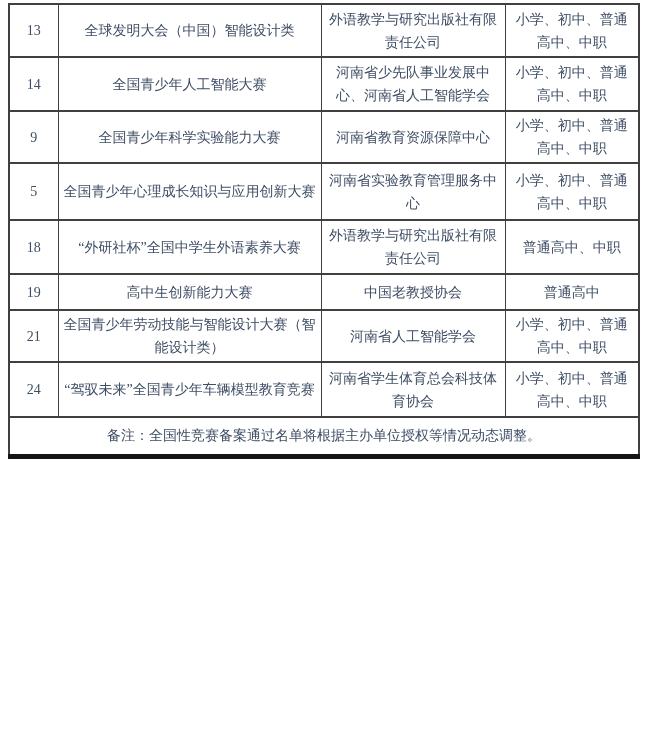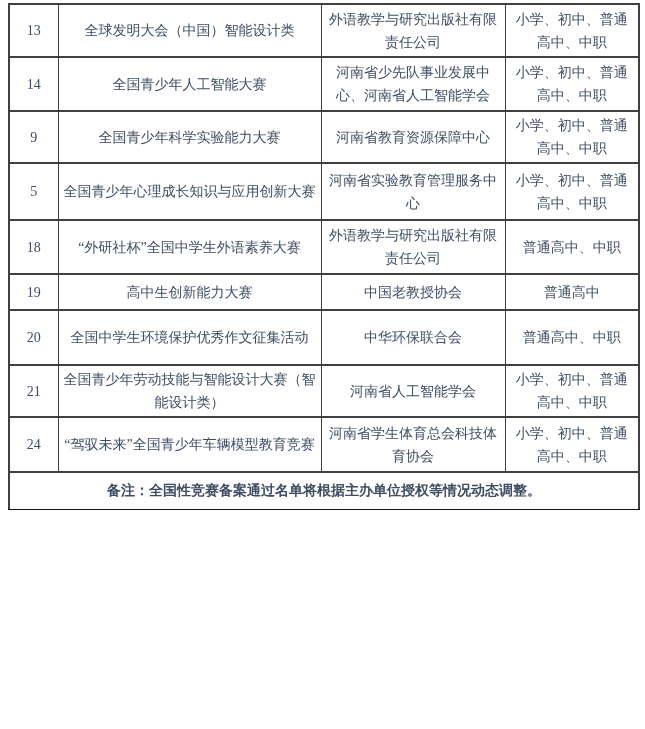--- a/index.html
+++ b/index.html
@@ -44,21 +44,20 @@
     padding: 2px 4px;
   }
   td.c-num   { padding: 2px 2px; }
   td.c-name  { padding: 2px 14px; }
   td.c-org   { padding: 2px 6px; }
   td.c-level { padding: 2px 3px; }
   td.c-foot {
     text-align: left;
     padding: 2px 7px;
     font-size: 14.5px;
-    font-weight: bold;
   }
 </style>
 </head>
 <body>
 
 <div class="page">
   <table class="comp-table">
     <colgroup>
       <col style="width:49px">
       <col style="width:263px">
@@ -95,26 +94,20 @@
         <td class="c-name">“外研社杯”全国中学生外语素养大赛</td>
         <td class="c-org">外语教学与研究出版社有限责任公司</td>
         <td class="c-level">普通高中、中职</td>
       </tr>
       <tr style="height:36px">
         <td class="c-num">19</td>
         <td class="c-name">高中生创新能力大赛</td>
         <td class="c-org">中国老教授协会</td>
         <td class="c-level">普通高中</td>
       </tr>
-      <tr style="height:55px">
-        <td class="c-num">20</td>
-        <td class="c-name">全国中学生环境保护优秀作文征集活动</td>
-        <td class="c-org">中华环保联合会</td>
-        <td class="c-level">普通高中、中职</td>
-      </tr>
       <tr style="height:49px">
         <td class="c-num">21</td>
         <td class="c-name">全国青少年劳动技能与智能设计大赛（智能设计类）</td>
         <td class="c-org">河南省人工智能学会</td>
         <td class="c-level">小学、初中、普通高中、中职</td>
       </tr>
       <tr style="height:55px">
         <td class="c-num">24</td>
         <td class="c-name">“驾驭未来”全国青少年车辆模型教育竞赛</td>
         <td class="c-org">河南省学生体育总会科技体育协会</td>

